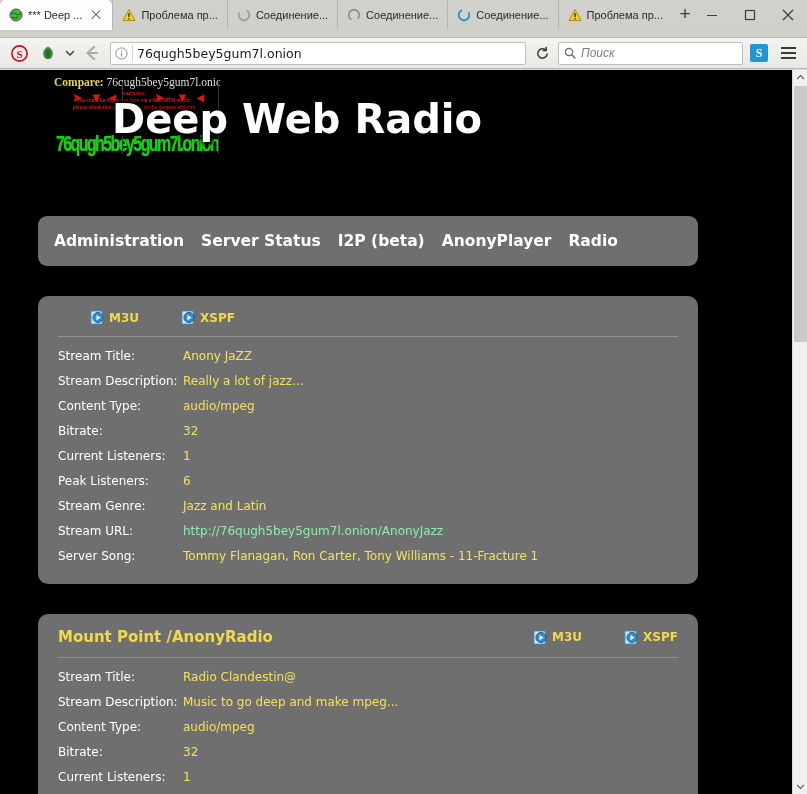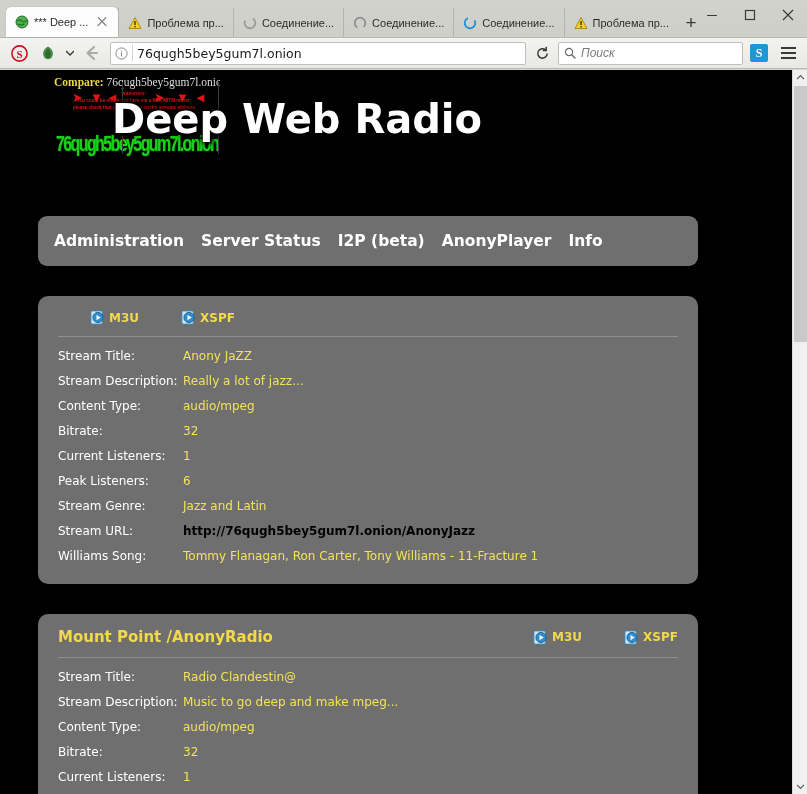--- a/index.html
+++ b/index.html
@@ -10,22 +10,21 @@
     background: #000;
   }
 
   
   #browser { width: 807px; height: 794px; position: relative; background: #d7d7d2; }
 
   .tabstrip {
     height: 38px;
     background: linear-gradient(to bottom,#d2d2cd 0%, #cfcfca 100%);
     display: flex;
-    align-items: flex-end;
-    padding-left: 6px;
+    align-items: flex-start;
     position: relative;
     border-bottom: 1px solid #b9b9b3;
   }
   .tab {
     height: 29px;
     display: flex;
     align-items: center;
     gap: 5px;
     padding: 0 9px 0 9px;
     font-size: 11px;
@@ -201,21 +200,21 @@
   .hr { height: 1px; background: #8f8f8f; margin: 11px 0 6px 0; }
   table.details { border-collapse: collapse; width: 100%; }
   table.details td {
     font-family: "DejaVu Sans", sans-serif;
     font-size: 12px;
     padding: 5.5px 0;
     vertical-align: top;
   }
   table.details td.k { color: #ffffff; width: 125px; white-space: nowrap; }
   table.details td.v { color: #f2e25a; }
-  table.details td.v.bold { font-weight: bold; color: #000000; }
+  table.details td.v.bold { font-weight: normal; color: #86efac; }
 </style>
 </head>
 <body>
 
 <div id="browser">
 
   <div class="tabstrip">
     <div class="tab active">
       <svg class="tabicon" viewBox="0 0 14 14">
         <circle cx="7" cy="7" r="6" fill="#4caf50"></circle>
@@ -377,21 +376,21 @@
           <div class="logo-divider"></div>
           <div class="logo-divider2"></div>
           <div class="site-title">Deep Web Radio</div>
         </div>
 
         <div class="navmenu">
           <a href="#">Administration</a>
           <a href="#">Server Status</a>
           <a href="#">I2P (beta)</a>
           <a href="#">AnonyPlayer</a>
-          <a href="#">Info</a>
+          <a href="#">Radio</a>
         </div>
 
         <div class="card">
           <div class="card-head">
             <div class="fmtlinks">
               <a class="fmt" href="#" style="text-decoration:none">
                 <svg class="ficon" viewBox="0 0 16 16">
                   <rect x="1" y="1" width="12" height="14" rx="1" fill="#cfe9f8" stroke="#3d86b5" stroke-width="1"></rect>
                   <circle cx="8.5" cy="8" r="5.4" fill="#2f8fd0" stroke="#1c5f91" stroke-width="1"></circle>
                   <path d="M6.9 5.2 L11.4 8 L6.9 10.8 Z" fill="#ffffff"></path>
@@ -437,21 +436,21 @@
               </tr>
               <tr>
                 <td class="k">Stream Genre:</td>
                 <td class="v">Jazz and Latin</td>
               </tr>
               <tr>
                 <td class="k">Stream URL:</td>
                 <td class="v bold">http://76qugh5bey5gum7l.onion/AnonyJazz</td>
               </tr>
               <tr>
-                <td class="k">Williams Song:</td>
+                <td class="k">Server Song:</td>
                 <td class="v">Tommy Flanagan, Ron Carter, Tony Williams - 11-Fracture 1</td>
               </tr>
             </tbody>
           </table>
         </div>
 
         <div class="card">
           <div class="card-head">
             <div class="mount-title">
               <span>Mount Point</span>

